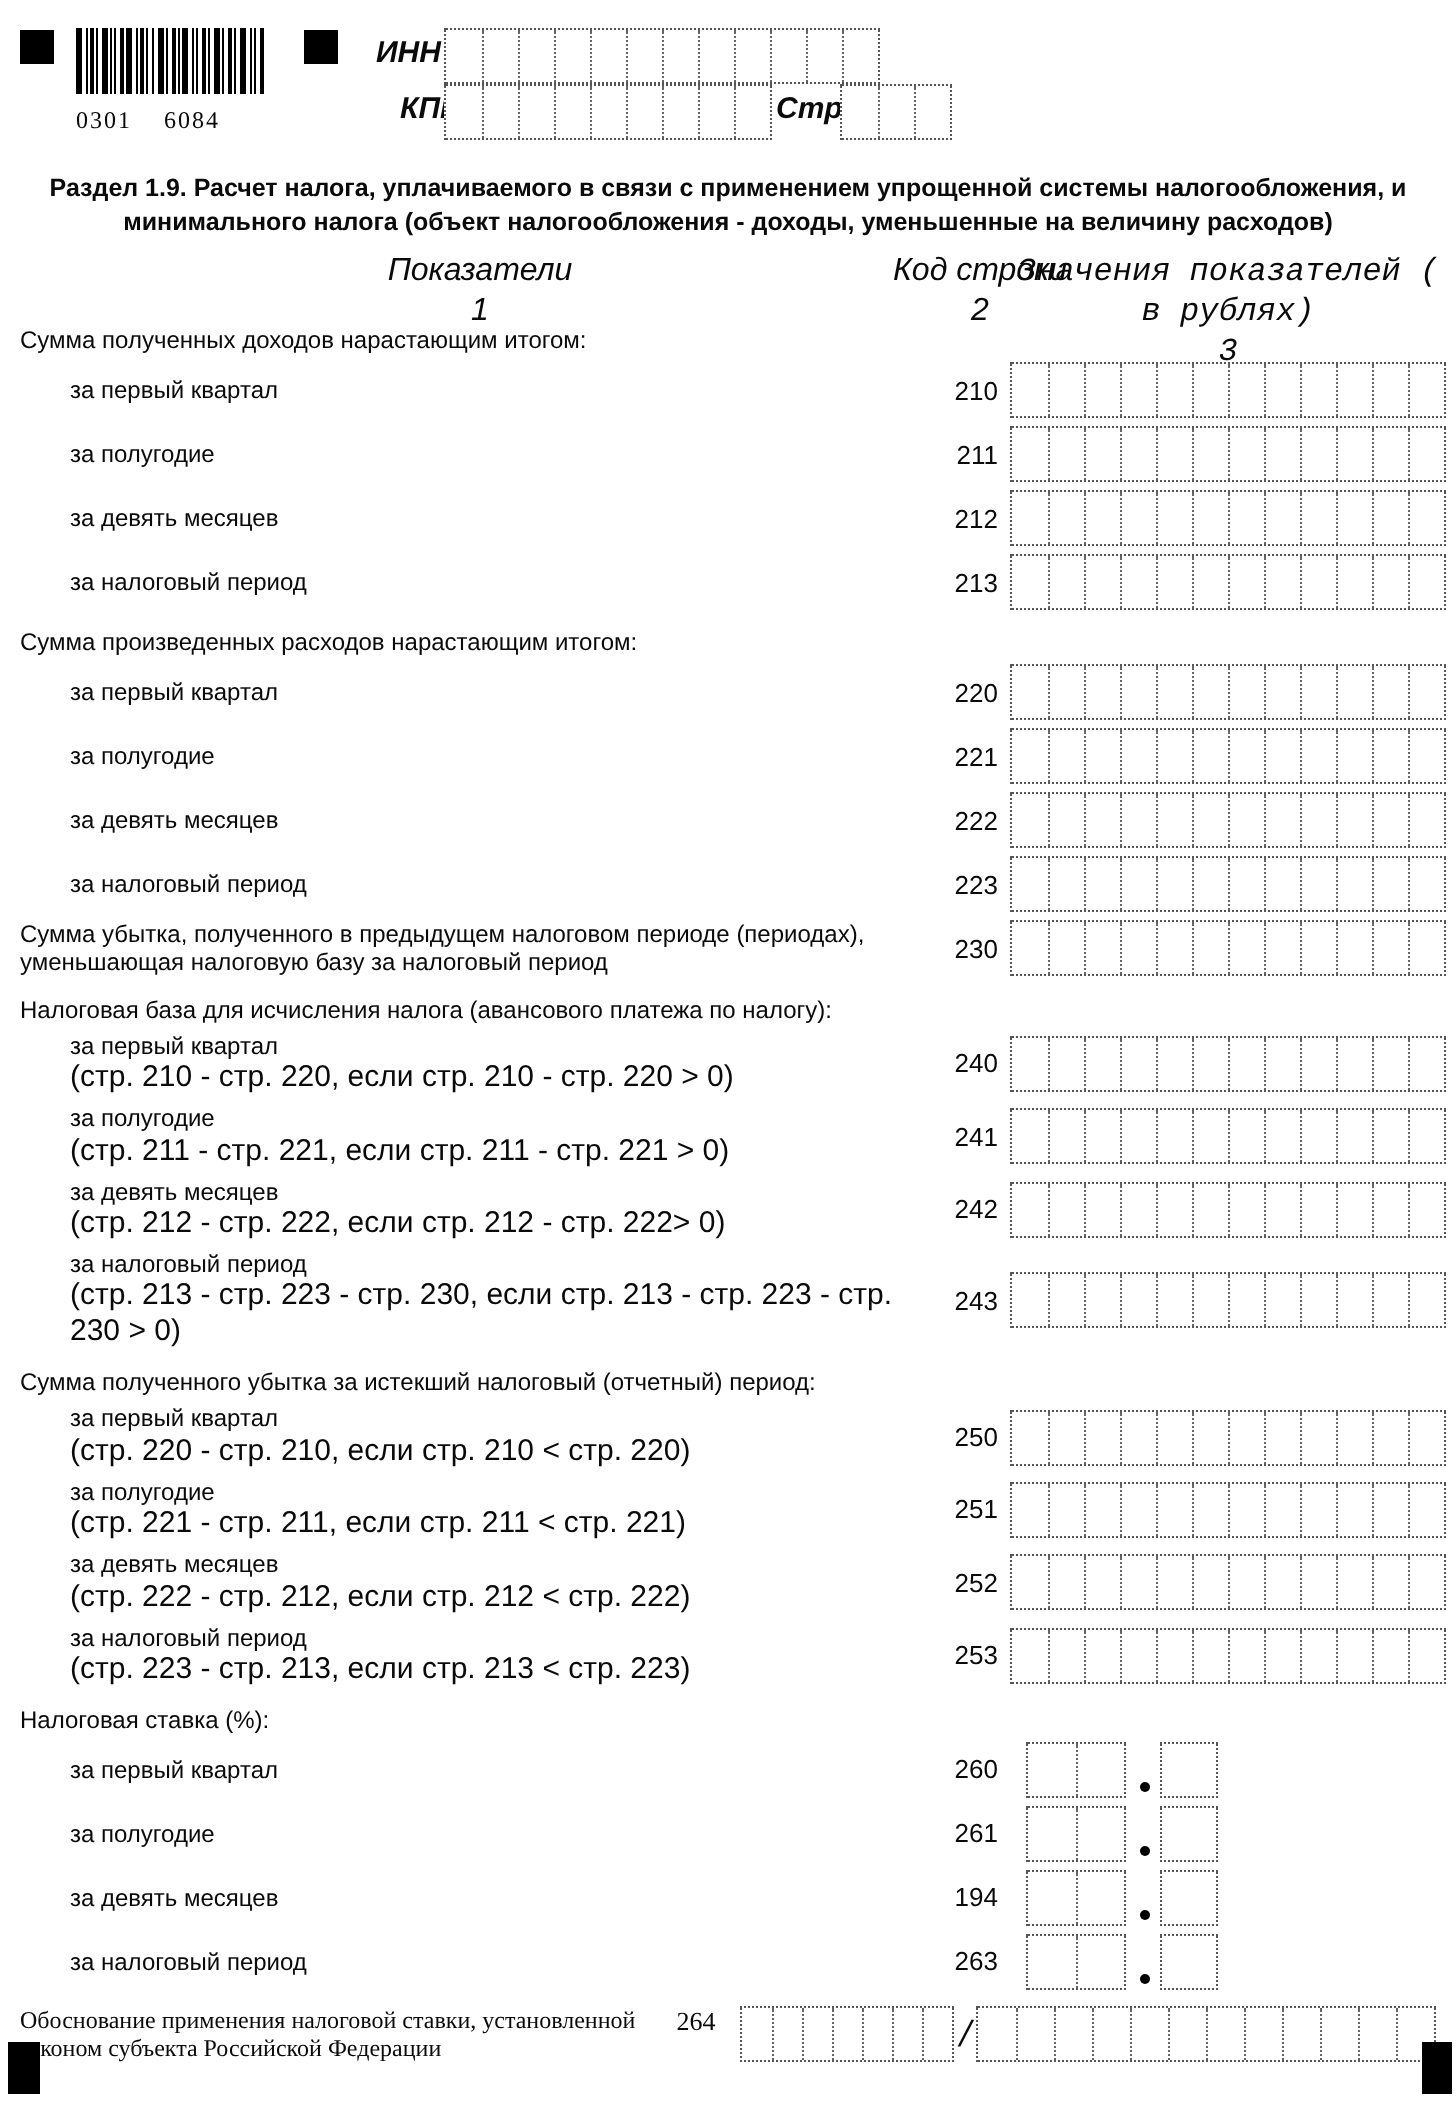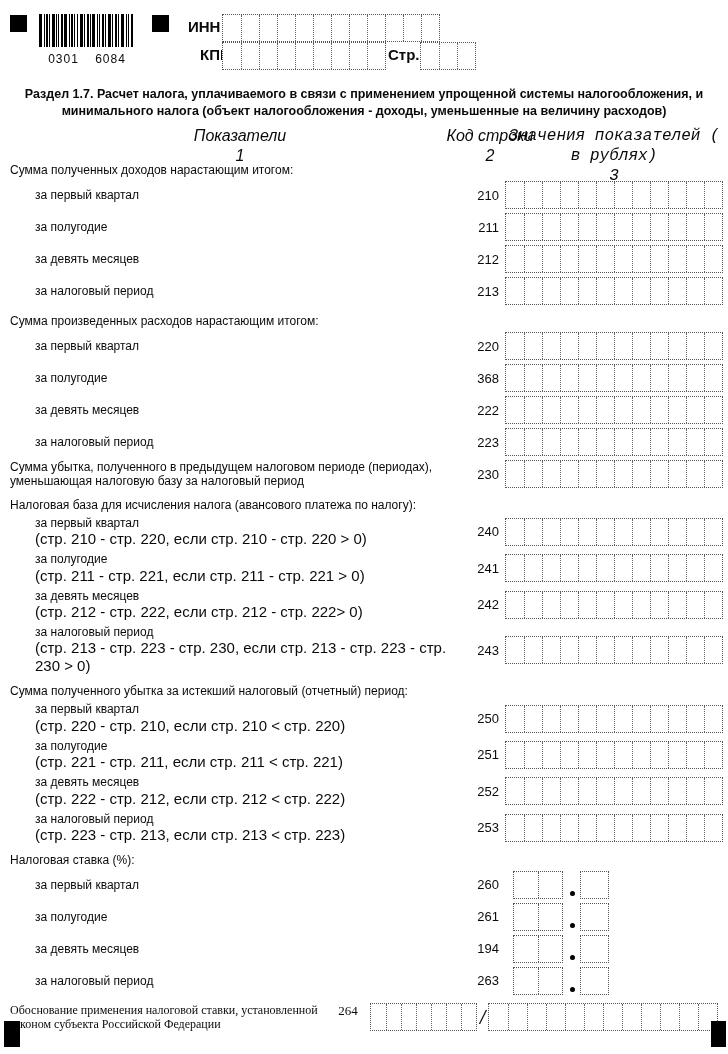--- a/index.html
+++ b/index.html
@@ -3,23 +3,23 @@
 <meta charset="utf-8">
 <style>
   html,body{margin:0;padding:0;background:#fff;}
   .page{position:relative;width:728px;height:1054px;background:#fff;overflow:hidden;
         font-family:"Liberation Sans", sans-serif;color:#0a0a0a;}
   .sq{position:absolute;background:#000;}
   .sq-tl{left:10px;top:15px;width:17px;height:17px;}
   .sq-t2{left:152px;top:15px;width:17px;height:17px;}
   .sq-bl{left:4px;top:1021px;width:16px;height:26px;}
   .sq-br{left:711px;top:1021px;width:15px;height:26px;}
-  .barcode{position:absolute;left:38px;top:14px;width:98px;text-align:center;}
+  .barcode{position:absolute;left:38px;top:14px;width:98px;text-align:left;font-family:Liberation Serif, serif;}
   .barcode .num{font-size:12px;letter-spacing:1px;word-spacing:12px;margin-top:1px;}
-  .hdr-label{position:absolute;font-size:15px;font-weight:600;}
+  .hdr-label{position:absolute;font-size:15px;font-weight:600;font-style:italic;}
   .cellbox{display:flex;border:1px dotted #555;background:#fff;box-sizing:content-box;}
   .cell{width:18px;height:26px;border-left:1px dotted #666;box-sizing:border-box;}
   .cell:first-child{border-left:none;}
   .cell.ratecell{width:24px;}
   .cell.frac{width:27px;}
   .cell.justcell{width:15px;}
   .cell.justcell2{width:19px;}
   .abs{position:absolute;}
   .title{position:absolute;top:86px;left:0;right:0;text-align:center;
          font-weight:bold;font-size:12.5px;line-height:1.35;}
@@ -121,21 +121,21 @@
     </div>
 
   <div class="hdr-label" style="left:388px;top:46px;">Стр.</div>
   <div class="cellbox abs" style="left:420px;top:42px;">
       <div class="cell"></div>
       <div class="cell"></div>
       <div class="cell"></div>
     </div>
 
   <div class="title">
-    <div>Раздел 1.7. Расчет налога, уплачиваемого в связи с применением упрощенной системы налогообложения, и</div>
+    <div>Раздел 1.9. Расчет налога, уплачиваемого в связи с применением упрощенной системы налогообложения, и</div>
     <div>минимального налога (объект налогообложения - доходы, уменьшенные на величину расходов)</div>
   </div>
 
   <div class="colhead" id="col1">
     <div>Показатели</div>
     <div class="n">1</div>
   </div>
   <div class="colhead" id="col2">
     <div>Код строки</div>
     <div class="n">2</div>
@@ -255,21 +255,21 @@
             <div class="cell"></div>
             <div class="cell"></div>
             <div class="cell"></div>
           </div>
         </div>
       </div>
       <div class="frow money">
         <div class="lbl">
           <div>за полугодие</div>
         </div>
-        <div class="code">368</div>
+        <div class="code">221</div>
         <div class="fieldcol">
           <div class="cellbox">
             <div class="cell"></div>
             <div class="cell"></div>
             <div class="cell"></div>
             <div class="cell"></div>
             <div class="cell"></div>
             <div class="cell"></div>
             <div class="cell"></div>
             <div class="cell"></div>

